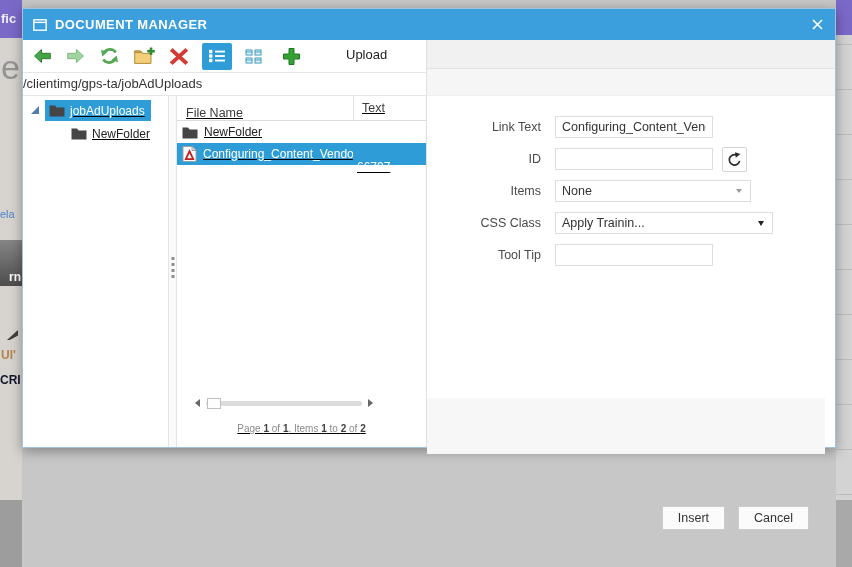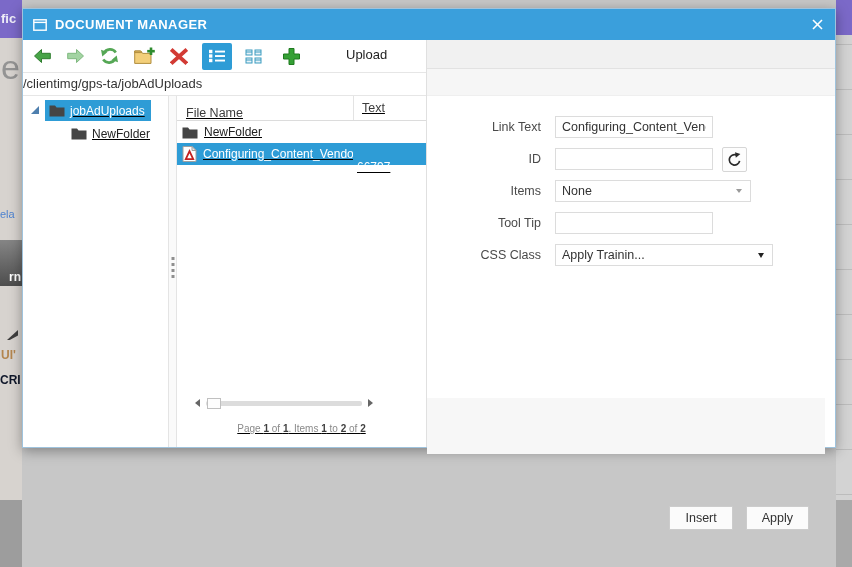--- a/index.html
+++ b/index.html
@@ -307,34 +307,34 @@
           </span>
         </div>
         <div class="frow">
           <label class="flabel">Items</label>
           <span class="ddown subtle w196">
             <span>None</span>
             <span class="arrow"></span>
           </span>
         </div>
         <div class="frow">
-          <label class="flabel">Tool Tip</label>
-          <input class="tinput w158" type="text" value="" style="">
-        </div>
-        <div class="frow">
           <label class="flabel">CSS Class</label>
           <span class="ddown solid w218">
             <span>Apply Trainin...</span>
             <span class="arrow"></span>
           </span>
         </div>
+        <div class="frow">
+          <label class="flabel">Tool Tip</label>
+          <input class="tinput w158" type="text" value="" style="">
+        </div>
       </div>
 
       <div class="gray-band"></div>
 
       <div class="dlg-footer">
         <button class="btn">Insert</button>
-        <button class="btn">Apply</button>
+        <button class="btn">Cancel</button>
       </div>
     </div>
 
   </div>
 </div>
 
 </body></html>

